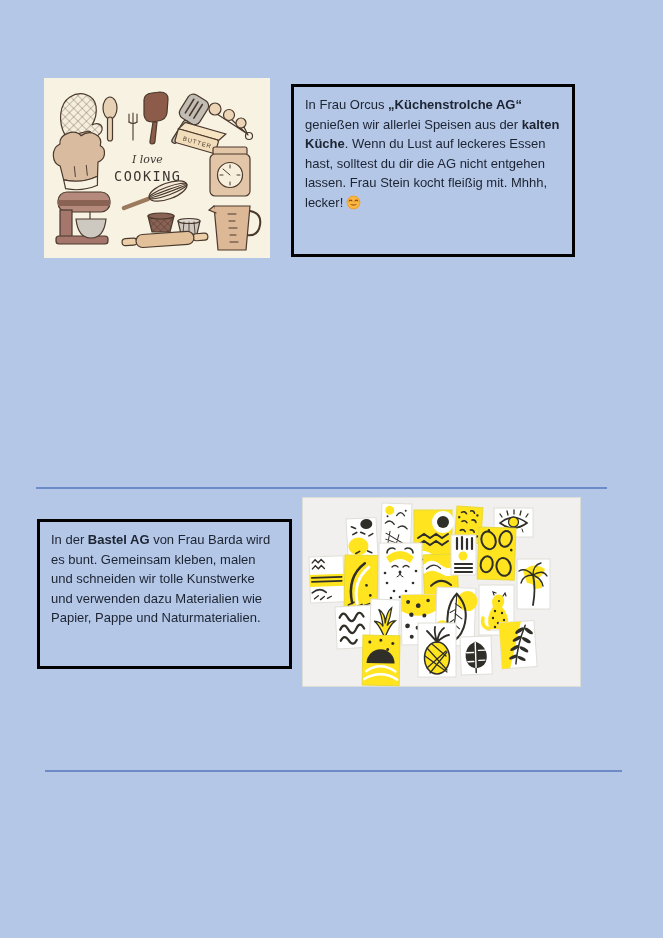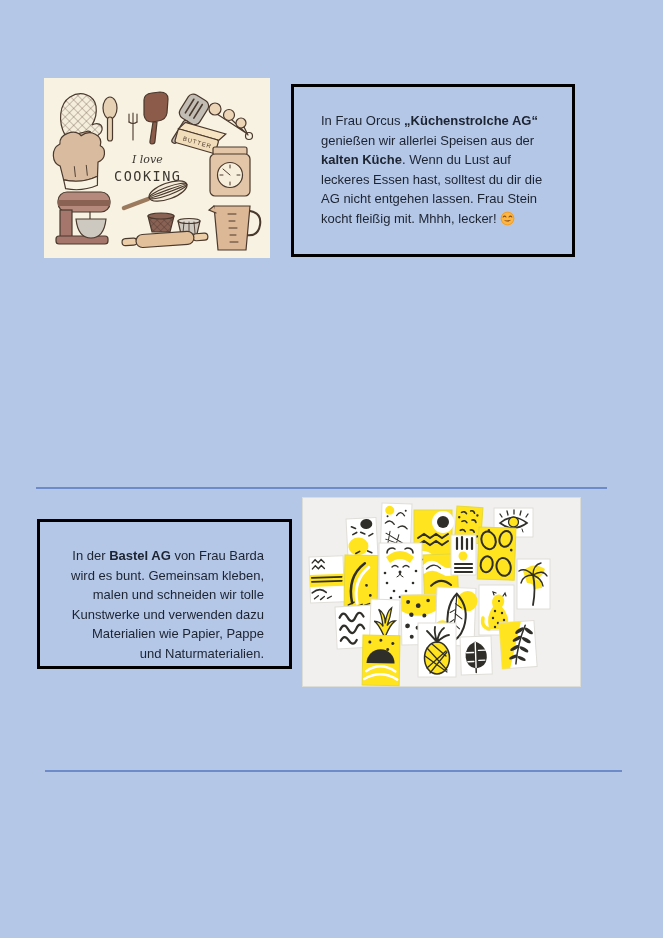--- a/index.html
+++ b/index.html
@@ -4,22 +4,22 @@
 <style>
   html,body{margin:0;padding:0;}
   .page{position:relative;width:663px;height:938px;background:#b4c7e7;
         font-family:"Liberation Sans",sans-serif;overflow:hidden;}
   .imgbox{position:absolute;display:block;}
   #cooking-img{left:44px;top:78px;width:226px;height:180px;}
   #collage-img{left:302px;top:497px;width:279px;height:190px;}
   .textbox{position:absolute;background:#b4c7e7;border:3px solid #000;box-sizing:border-box;
            color:#1c2331;font-size:13px;line-height:1.5;padding:8px 9px 8px 11px;}
   #kitchen-box{left:291px;top:84px;width:284px;height:173px;}
-  #craft-box{left:37px;top:519px;width:255px;height:150px;text-align:right;}
-  .textbox p{margin:16px;}
+  #craft-box{left:37px;top:519px;width:255px;height:150px;}
+  .textbox p{margin:0;}
   .b{font-weight:bold;}
   .divider{position:absolute;height:0;border-top:2px solid #6e8bc9;}
   #divider-1{left:36px;top:487px;width:571px;}
   #divider-2{left:45px;top:770px;width:577px;}
   .emoji{display:inline-block;width:15px;height:15px;vertical-align:-3px;margin-left:3px;}
 </style>
 </head>
 <body>
 
 <div class="page">

